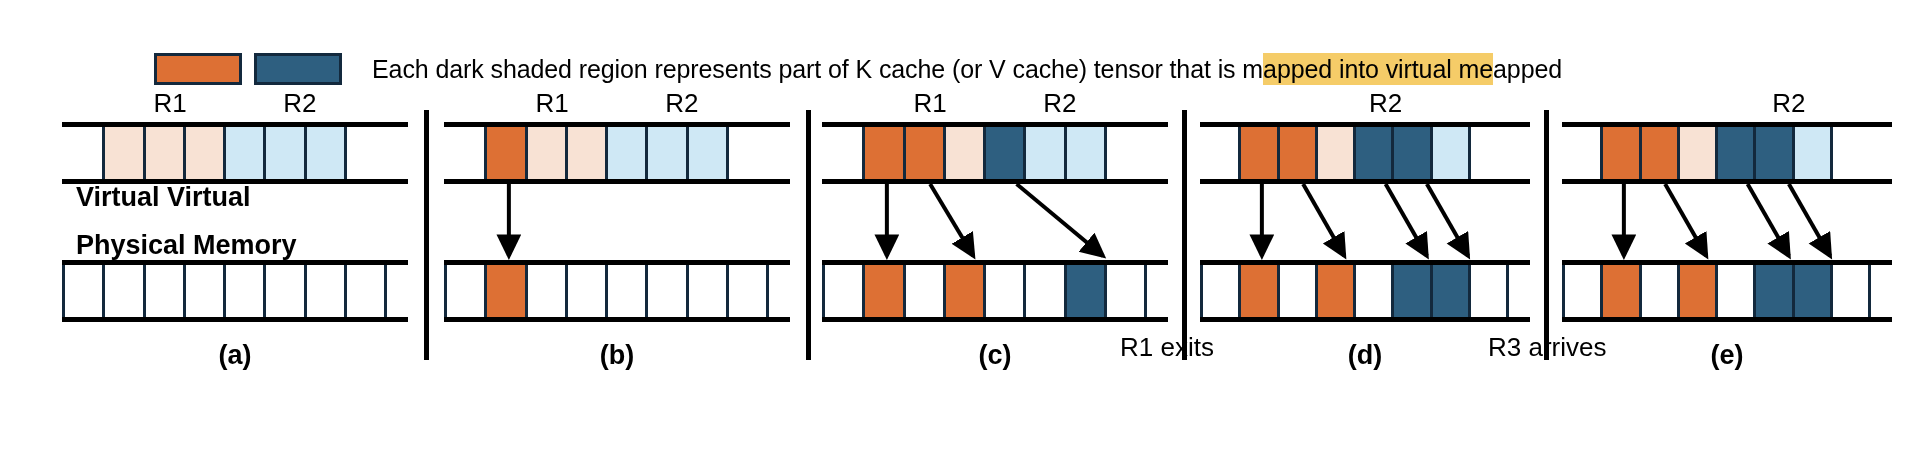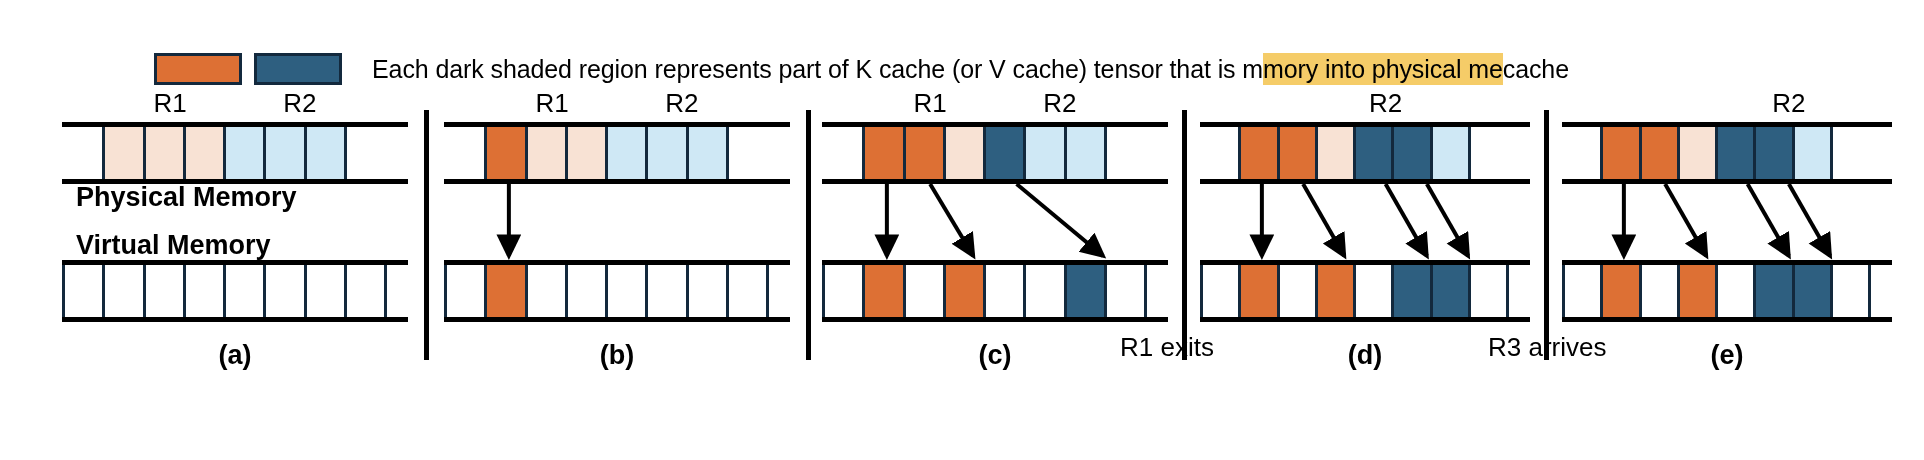--- a/index.html
+++ b/index.html
@@ -49,29 +49,29 @@
 </head>
 <body>
 
 <div id="legend">
 
 
   <div class="legend-row r2" style="left:154px;">
     <span class="swatch" style="background:#dd7034"></span>
     <span class="sw-gap"></span>
     <span class="swatch" style="background:#2e5f80"></span>
-    <span class="legend-text" style="margin-left:30px;"><span>Each dark shaded region represents part of K cache (or V cache) tensor that is m</span><span class="hl" style="background:#f5cc68">mory into physical me</span><span>cache</span></span>
+    <span class="legend-text" style="margin-left:30px;"><span>Each dark shaded region represents part of K cache (or V cache) tensor that is m</span><span class="hl" style="background:#f5cc68">apped into virtual me</span><span>apped</span></span>
   </div>
 
 </div>
 
 <div id="panels">
 
-  <div class="memlabel" style="left:76px;top:86px;">Physical Memory</div>
-  <div class="memlabel" style="left:76px;top:134px;">Virtual Memory</div>
+  <div class="memlabel" style="left:76px;top:86px;">Virtual Virtual</div>
+  <div class="memlabel" style="left:76px;top:134px;">Physical Memory</div>
 
   <div class="sidenote" style="left:1120px;top:236px;">R1 exits</div>
   <div class="sidenote" style="left:1488px;top:236px;">R3 arrives</div>
 
   <div class="divider" style="left:424px;"></div>
   <div class="divider" style="left:806px;"></div>
   <div class="divider" style="left:1182px;"></div>
   <div class="divider" style="left:1544px;"></div>
 
   <div id="panel-host">

